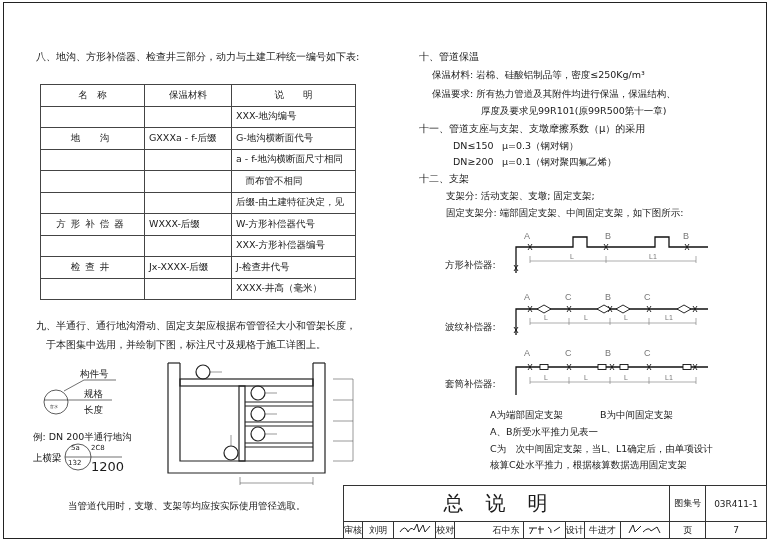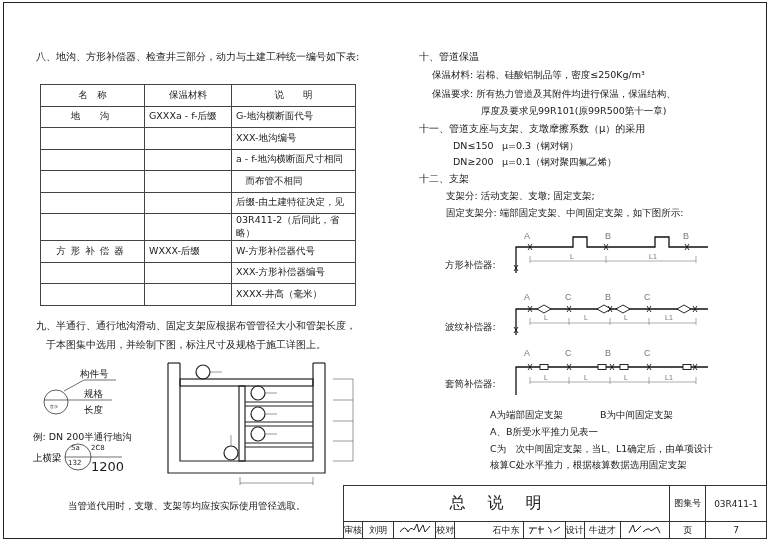--- a/index.html
+++ b/index.html
@@ -12,78 +12,78 @@
   
   .codetable{position:absolute;left:40px;top:84px;border-collapse:collapse;font-size:9.5px;}
   .codetable td,.codetable th{border:1px solid #444;height:20.5px;padding:0 4px;font-weight:normal;}
   .codetable th{text-align:center;}
   .codetable td.c1{width:95px;text-align:center;letter-spacing:5px;}
   .codetable td.c2{width:78px;}
   .codetable td.c3{width:115px;}
   
   .tb{position:absolute;left:343px;top:485px;width:424px;height:54px;border-collapse:collapse;}
   .tb td{border:1px solid #333;font-size:9px;text-align:center;padding:0;}
-  .title-big{font-size:16px;letter-spacing:22px;}
+  .title-big{font-size:20px;letter-spacing:22px;}
   svg text{font-family:"Liberation Sans",sans-serif;}
 </style>
 </head>
 <body>
 
 <div class="frame"></div>
 
 <div class="abs t12" style="left:36px;top:50px;">八、地沟、方形补偿器、检查井三部分，动力与土建工种统一编号如下表:</div>
 
 <table class="codetable">
   <thead>
     <tr>
       <th>名　称</th>
       <th>保温材料</th>
       <th>说　　明</th>
     </tr>
   </thead>
   <tbody>
     <tr>
+        <td class="c1"></td>
+        <td class="c2"></td>
+        <td class="c3">XXX-地沟编号</td>
+      </tr>
+    <tr>
         <td class="c1">地　沟</td>
         <td class="c2">GXXXa - f-后缀</td>
         <td class="c3">G-地沟横断面代号</td>
       </tr>
     <tr>
         <td class="c1"></td>
         <td class="c2"></td>
-        <td class="c3">XXX-地沟编号</td>
-      </tr>
-    <tr>
-        <td class="c1"></td>
-        <td class="c2"></td>
         <td class="c3">a - f-地沟横断面尺寸相同</td>
       </tr>
     <tr>
         <td class="c1"></td>
         <td class="c2"></td>
         <td class="c3">　而布管不相同</td>
       </tr>
     <tr>
         <td class="c1"></td>
         <td class="c2"></td>
         <td class="c3">后缀-由土建特征决定，见</td>
-      </tr>
-    <tr>
-        <td class="c1"></td>
-        <td class="c2"></td>
-        <td class="c3">03R411-2（后同此，省略）</td>
       </tr>
     <tr>
         <td class="c1">方形补偿器</td>
         <td class="c2">WXXX-后缀</td>
         <td class="c3">W-方形补偿器代号</td>
       </tr>
     <tr>
         <td class="c1"></td>
         <td class="c2"></td>
         <td class="c3">XXX-方形补偿器编号</td>
+      </tr>
+    <tr>
+        <td class="c1">检查井</td>
+        <td class="c2">Jx-XXXX-后缀</td>
+        <td class="c3">J-检查井代号</td>
       </tr>
     <tr>
         <td class="c1"></td>
         <td class="c2"></td>
         <td class="c3">XXXX-井高（毫米）</td>
       </tr>
   </tbody>
 </table>
 
 <div class="abs t11" style="left:36px;top:319px;">九、半通行、通行地沟滑动、固定支架应根据布管管径大小和管架长度，</div>

